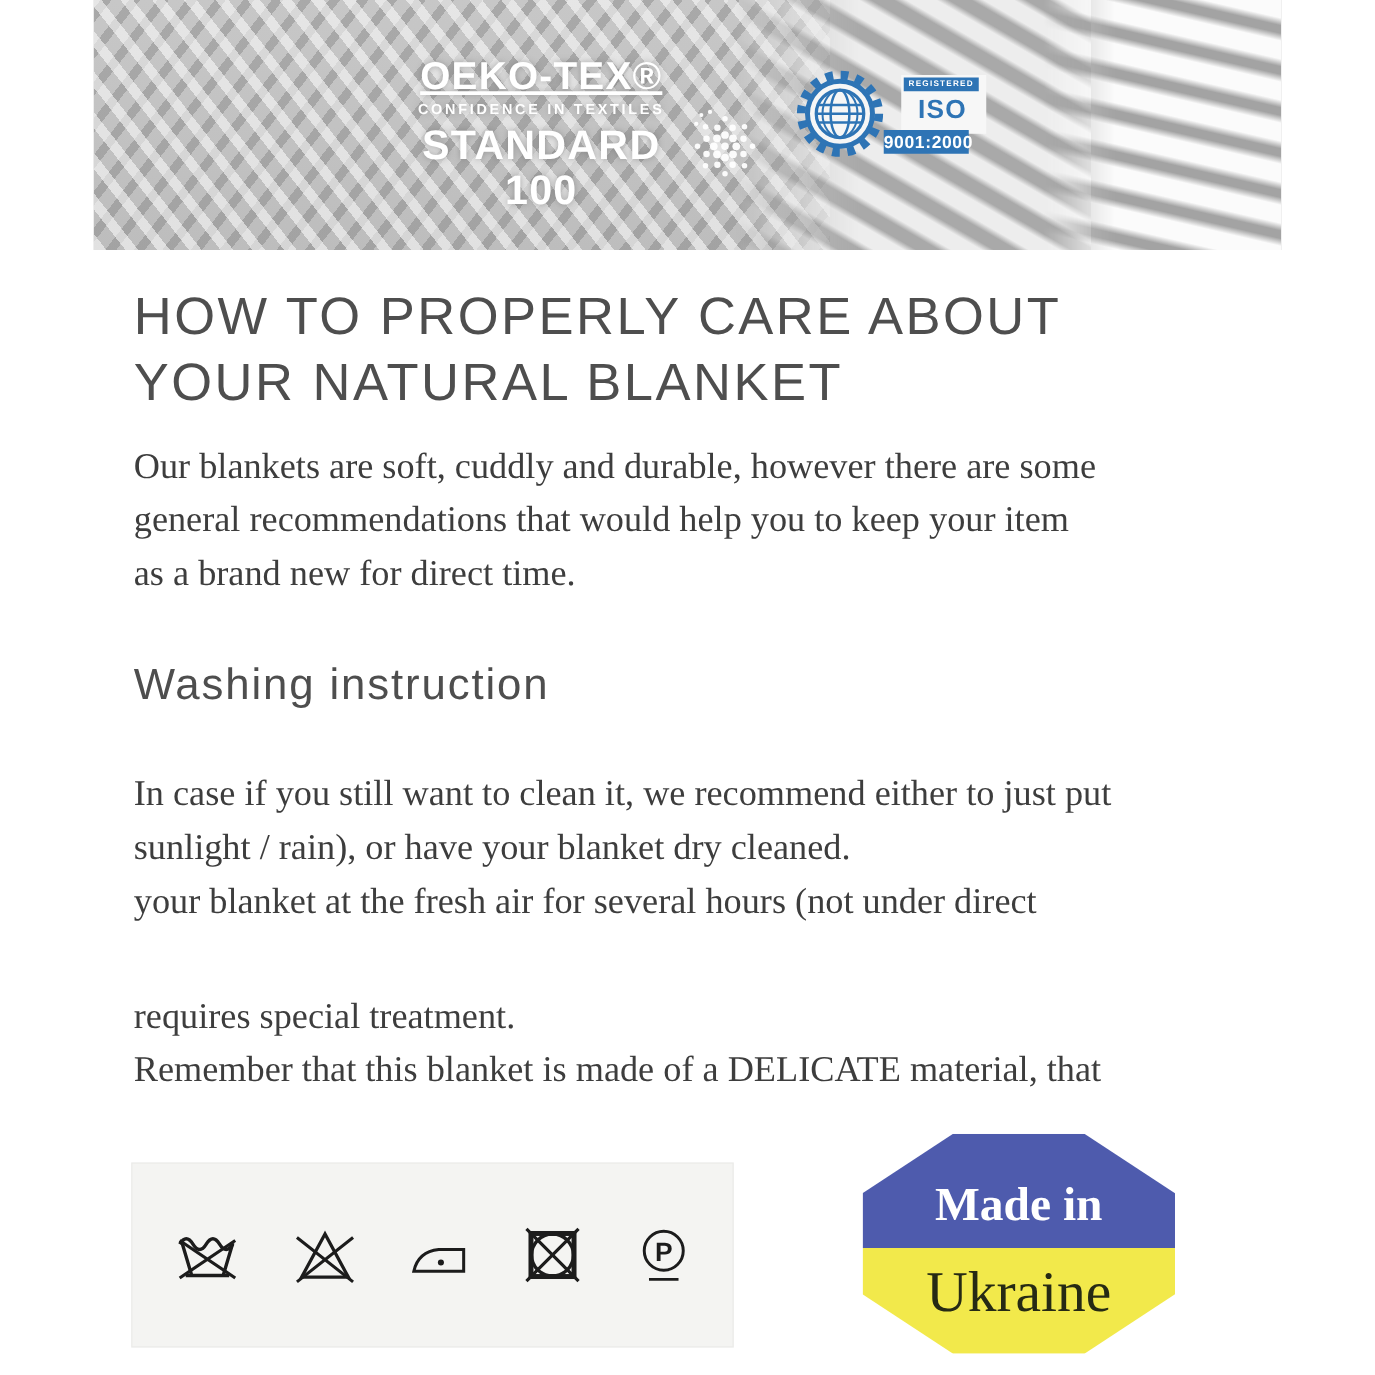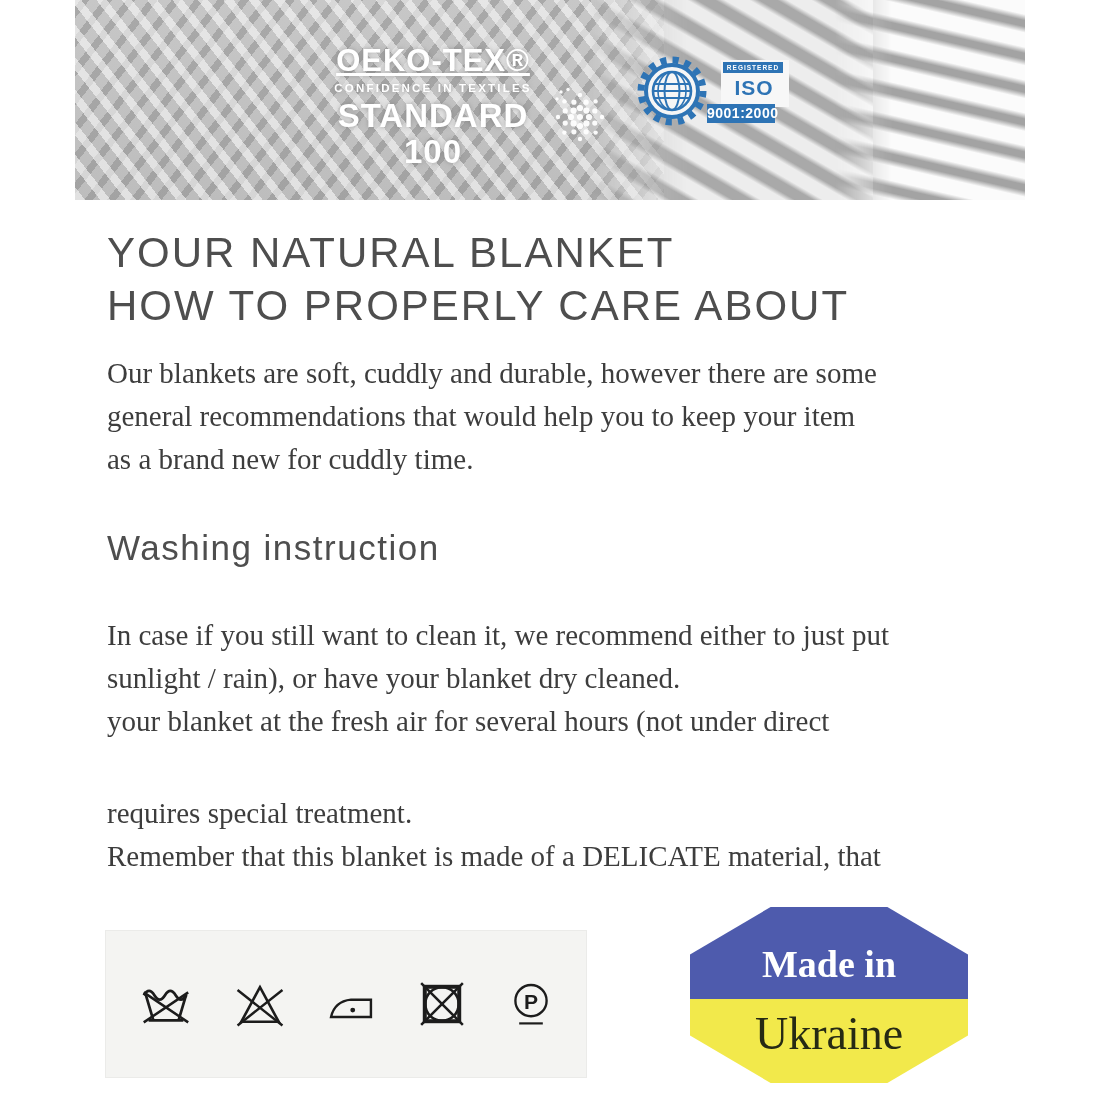--- a/index.html
+++ b/index.html
@@ -60,21 +60,21 @@
   .washing{top:614px;}
   .reminder{top:792px;}
 
   
   .care-panel{position:absolute;left:105px;top:930px;width:482px;height:148px;background:#f4f4f2;
               border:1px solid #ebebe9;box-sizing:border-box;display:flex;align-items:center;
               justify-content:space-between;padding:0 28px;color:#1c1c1c;}
   .care-icon{flex:0 0 auto;}
 
   
-  .octagon{position:absolute;left:690px;top:907px;width:278px;height:176px;
+  .octagon{position:absolute;left:690px;top:907px;width:250px;height:176px;
            clip-path:polygon(29% 0,71% 0,100% 27%,100% 73%,71% 100%,29% 100%,0 73%,0 27%);
            background:linear-gradient(180deg,var(--ukraine-blue) 0 52%,var(--ukraine-yellow) 52% 100%);}
   .made-line1{position:absolute;top:20%;width:100%;text-align:center;
               font-family:"Liberation Serif",serif;font-weight:bold;font-size:38px;color:#fff;}
   .made-line2{position:absolute;top:57%;width:100%;text-align:center;
               font-family:"Liberation Serif",serif;font-size:46px;color:var(--badge-text-dark);}
 </style>
 </head>
 <body>
 
@@ -134,28 +134,28 @@
         <path d="M22.5 33 H57.5 M21 40 H59 M22.5 47 H57.5" stroke="var(--iso-blue)" stroke-width="2" fill="none"></path>
       </svg>
       <div class="iso-white"></div>
       <div class="iso-reg">REGISTERED</div>
       <div class="iso-name">ISO</div>
       <div class="iso-code">9001:2000</div>
     </div>
   </div>
 
   <h1 class="title">
+    <span>HOW TO PROPERLY CARE ABOUT</span>
     <span>YOUR NATURAL BLANKET</span>
-    <span>HOW TO PROPERLY CARE ABOUT</span>
   </h1>
 
   <p class="body intro">
     <span>Our blankets are soft, cuddly and durable, however there are some</span>
     <span>general recommendations that would help you to keep your item</span>
-    <span>as a brand new for cuddly time.</span>
+    <span>as a brand new for direct time.</span>
   </p>
 
   <h2 class="section-title">Washing instruction</h2>
 
   <p class="body washing">
     <span>In case if you still want to clean it, we recommend either to just put</span>
     <span>sunlight / rain), or have your blanket dry cleaned.</span>
     <span>your blanket at the fresh air for several hours (not under direct</span>
   </p>
 

